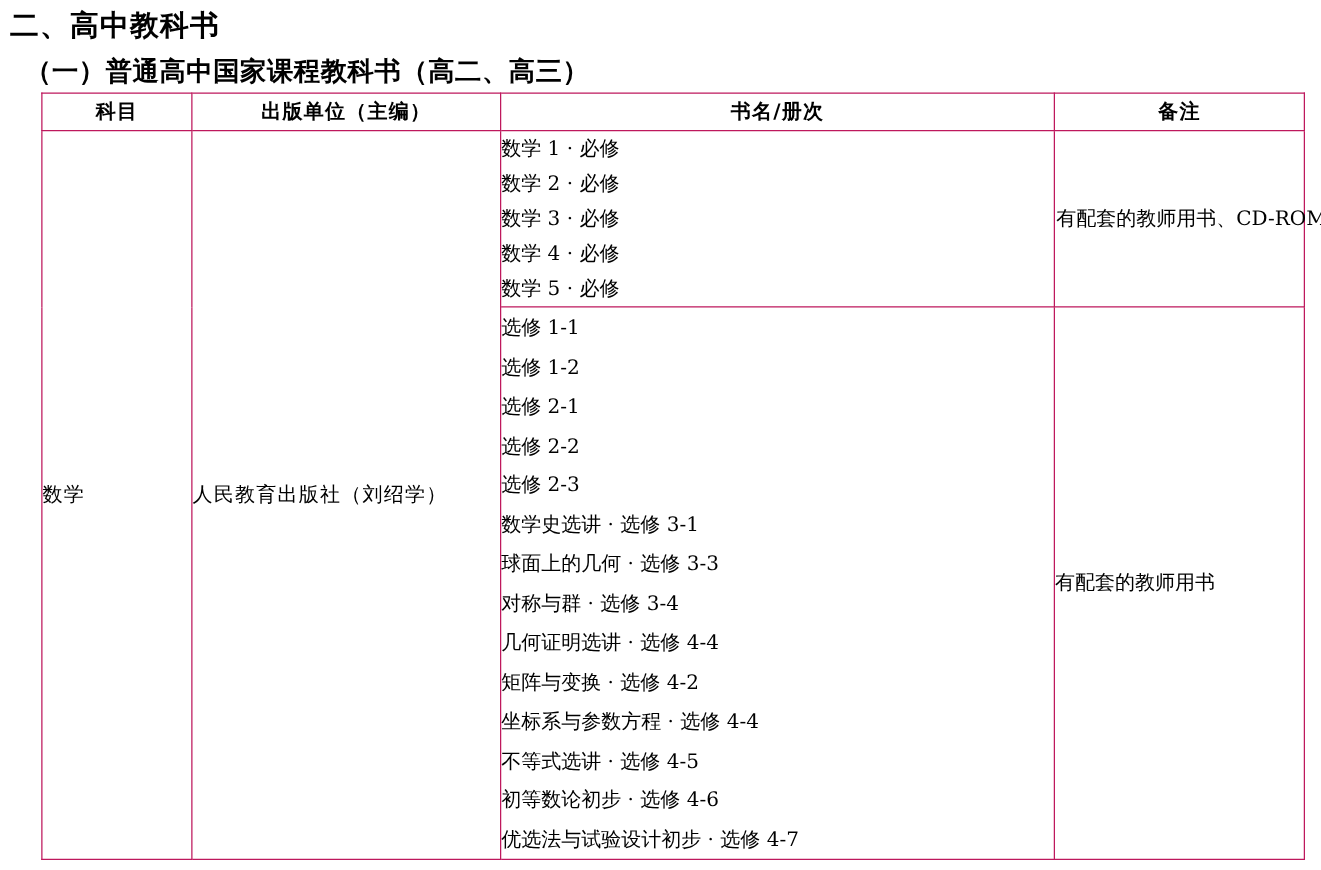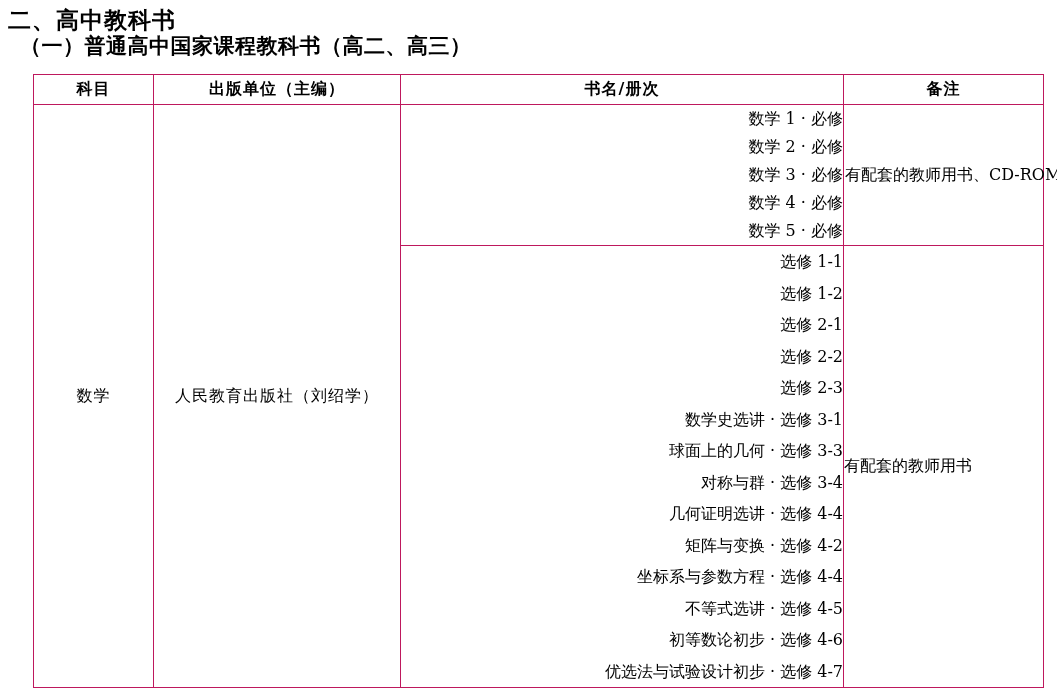--- a/index.html
+++ b/index.html
@@ -18,21 +18,21 @@
     top: 5px;
     font-family: "DejaVu Sans", "Liberation Sans", sans-serif;
     font-size: 23px;
     font-weight: bold;
     letter-spacing: 1px;
     white-space: nowrap;
   }
   .heading-2 {
     position: absolute;
     left: 20px;
-    top: 32px;
+    top: 43px;
     font-family: "DejaVu Sans", "Liberation Sans", sans-serif;
     font-size: 21px;
     font-weight: bold;
     letter-spacing: 0.5px;
     white-space: nowrap;
   }
   table.textbook-table {
     position: absolute;
     left: 33px;
     top: 74px;
@@ -54,28 +54,27 @@
   tr.header-row th {
     font-family: "DejaVu Sans", "Liberation Sans", sans-serif;
     font-weight: bold;
     text-align: center;
     vertical-align: middle;
     letter-spacing: 1px;
   }
   tr.body-row-1 { height: 141px; }
   tr.body-row-2 { height: 442px; }
   td.subject-cell, td.publisher-cell {
-    text-align: center;
+    text-align: left;
     vertical-align: middle;
     letter-spacing: 1px;
   }
   td.books-cell {
     vertical-align: middle;
     padding-left: 0;
-    text-align: right;
   }
   td.books-cell .book-line { white-space: nowrap; }
   tr.body-row-1 td.books-cell .book-line { line-height: 28px; }
   tr.body-row-2 td.books-cell .book-line { line-height: 31.5px; }
   td.note-cell {
     vertical-align: middle;
     white-space: nowrap;
     overflow: visible;
     margin-left: 32px;
   }

